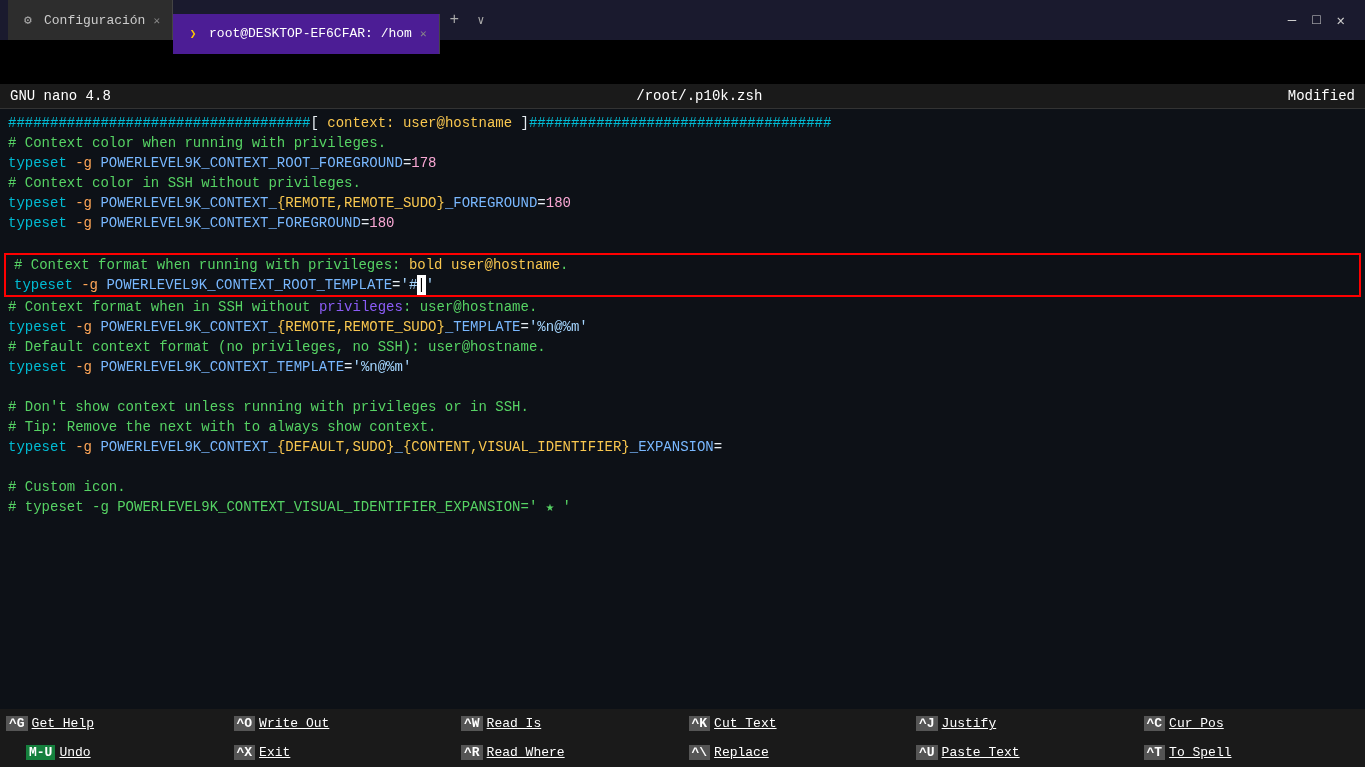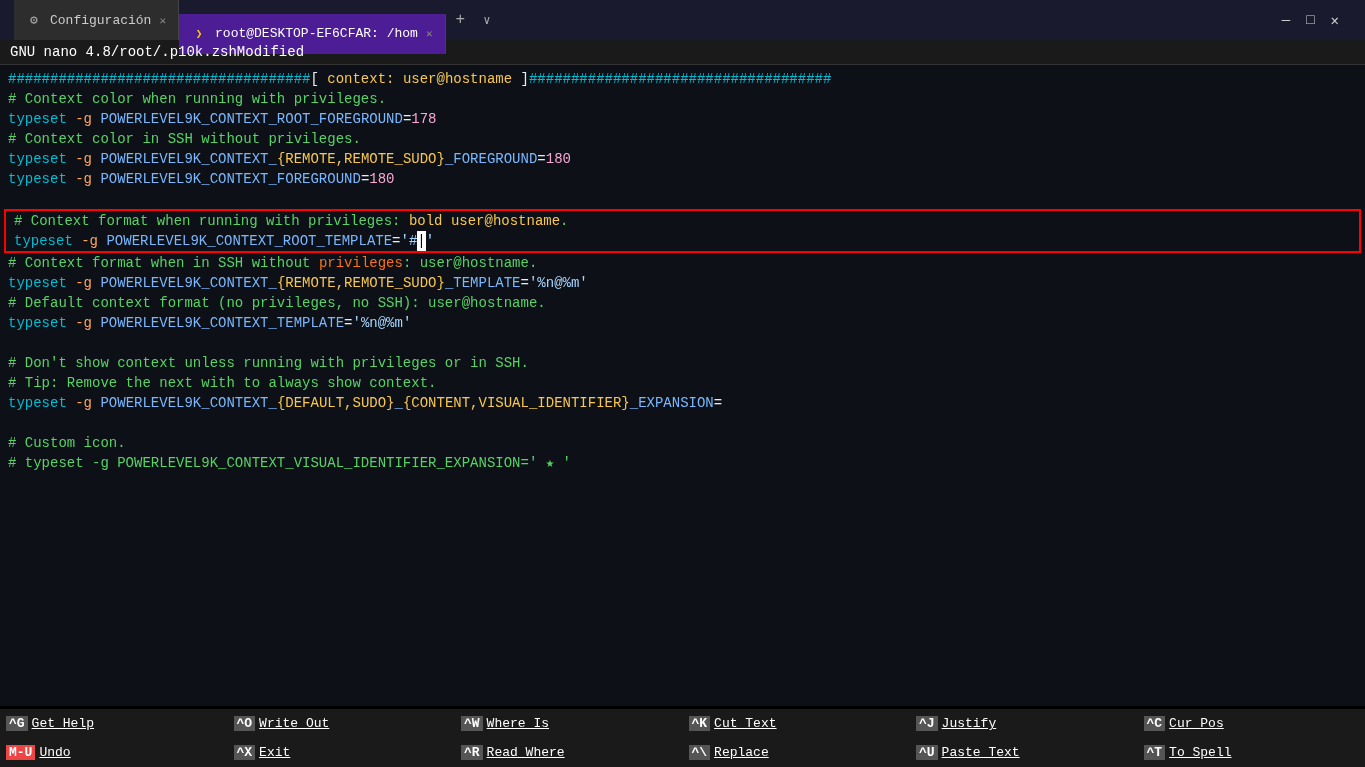--- a/index.html
+++ b/index.html
@@ -12,21 +12,21 @@
       height: 767px;
       overflow: hidden;
     }
 
     
     #titlebar {
       background: #1a1a2e;
       height: 40px;
       display: flex;
       align-items: center;
-      padding: 14px;
+      padding: 8px;
     }
     .tab {
       display: flex;
       align-items: center;
       height: 40px;
       padding: 0 12px;
       font-size: 13px;
       color: #ccc;
       background: #2d2d2d;
       border-right: 1px solid #444;
@@ -77,23 +77,25 @@
       color: #ccc;
       font-size: 14px;
       cursor: pointer;
     }
 
     
     #nano-header {
       background: #1a1a1a;
       color: #fff;
       display: flex;
+      justify-content: space-between;
       padding: 4px 10px;
       font-size: 14px;
       border-bottom: 1px solid #333;
+      margin-top: 44px;
     }
 
     
     #editor {
       background: #0d1117;
       padding: 4px 0;
       overflow: hidden;
       height: calc(767px - 40px - 28px - 58px);
     }
 
@@ -222,21 +224,21 @@
     <div class="line">
       <span class="c-comment"># Context format when running with privileges: </span><span class="c-yellow">bold user@hostname</span><span class="c-comment">.</span>
     </div>
 
     <div class="line">
       <span class="c-cyan">typeset</span><span class="c-white"> </span><span class="c-orange">-g</span><span class="c-white"> </span><span class="c-blue">POWERLEVEL9K_CONTEXT_ROOT_TEMPLATE</span><span class="c-white">=</span><span class="c-string">'#</span><span class="cursor">|</span><span class="c-string">'</span>
     </div>
   </div>
 
   <div class="line">
-    <span class="c-comment"># Context format </span><span style="color:#56d364;">when in SSH</span><span class="c-comment"> without </span><span style="color:#f97316;">privileges</span><span class="c-comment">: user@hostname.</span>
+    <span class="c-comment"># Context format </span><span style="color:#56d364;">when in SSH</span><span class="c-comment"> without </span><span style="color:#8b5cf6;">privileges</span><span class="c-comment">: user@hostname.</span>
   </div>
 
   <div class="line">
     <span class="c-cyan">typeset</span><span class="c-white"> </span><span class="c-orange">-g</span><span class="c-white"> </span><span class="c-blue">POWERLEVEL9K_CONTEXT_</span><span class="c-yellow">{REMOTE,REMOTE_SUDO}</span><span class="c-blue">_TEMPLATE</span><span class="c-white">=</span><span class="c-string">'%n@%m'</span>
   </div>
 
   <div class="line">
     <span class="c-comment"># Default context format (no privileges, no SSH): user@hostname.</span>
   </div>
 
@@ -273,36 +275,36 @@
   <div class="shortcut">
     <span class="key" style="background:#555; padding:0 3px;">^G</span>
     <span class="key-label">Get Help</span>
   </div>
   <div class="shortcut">
     <span class="key" style="background:#555; padding:0 3px;">^O</span>
     <span class="key-label">Write Out</span>
   </div>
   <div class="shortcut">
     <span class="key" style="background:#555; padding:0 3px;">^W</span>
-    <span class="key-label">Where Is</span>
+    <span class="key-label">Read Is</span>
   </div>
   <div class="shortcut">
     <span class="key" style="background:#555; padding:0 3px;">^K</span>
     <span class="key-label">Cut Text</span>
   </div>
   <div class="shortcut">
     <span class="key" style="background:#555; padding:0 3px;">^J</span>
     <span class="key-label">Justify</span>
   </div>
   <div class="shortcut">
     <span class="key" style="background:#555; padding:0 3px;">^C</span>
     <span class="key-label">Cur Pos</span>
   </div>
   <div class="shortcut">
-    <span class="key" style="background:#ef4444; padding:0 3px;">M-U</span>
+    <span class="key" style="background:#15803d; padding:0 3px;margin-left:20px;">M-U</span>
     <span class="key-label">Undo</span>
   </div>
   <div class="shortcut">
     <span class="key" style="background:#555; padding:0 3px;">^X</span>
     <span class="key-label">Exit</span>
   </div>
   <div class="shortcut">
     <span class="key" style="background:#555; padding:0 3px;">^R</span>
     <span class="key-label">Read Where</span>
   </div>

